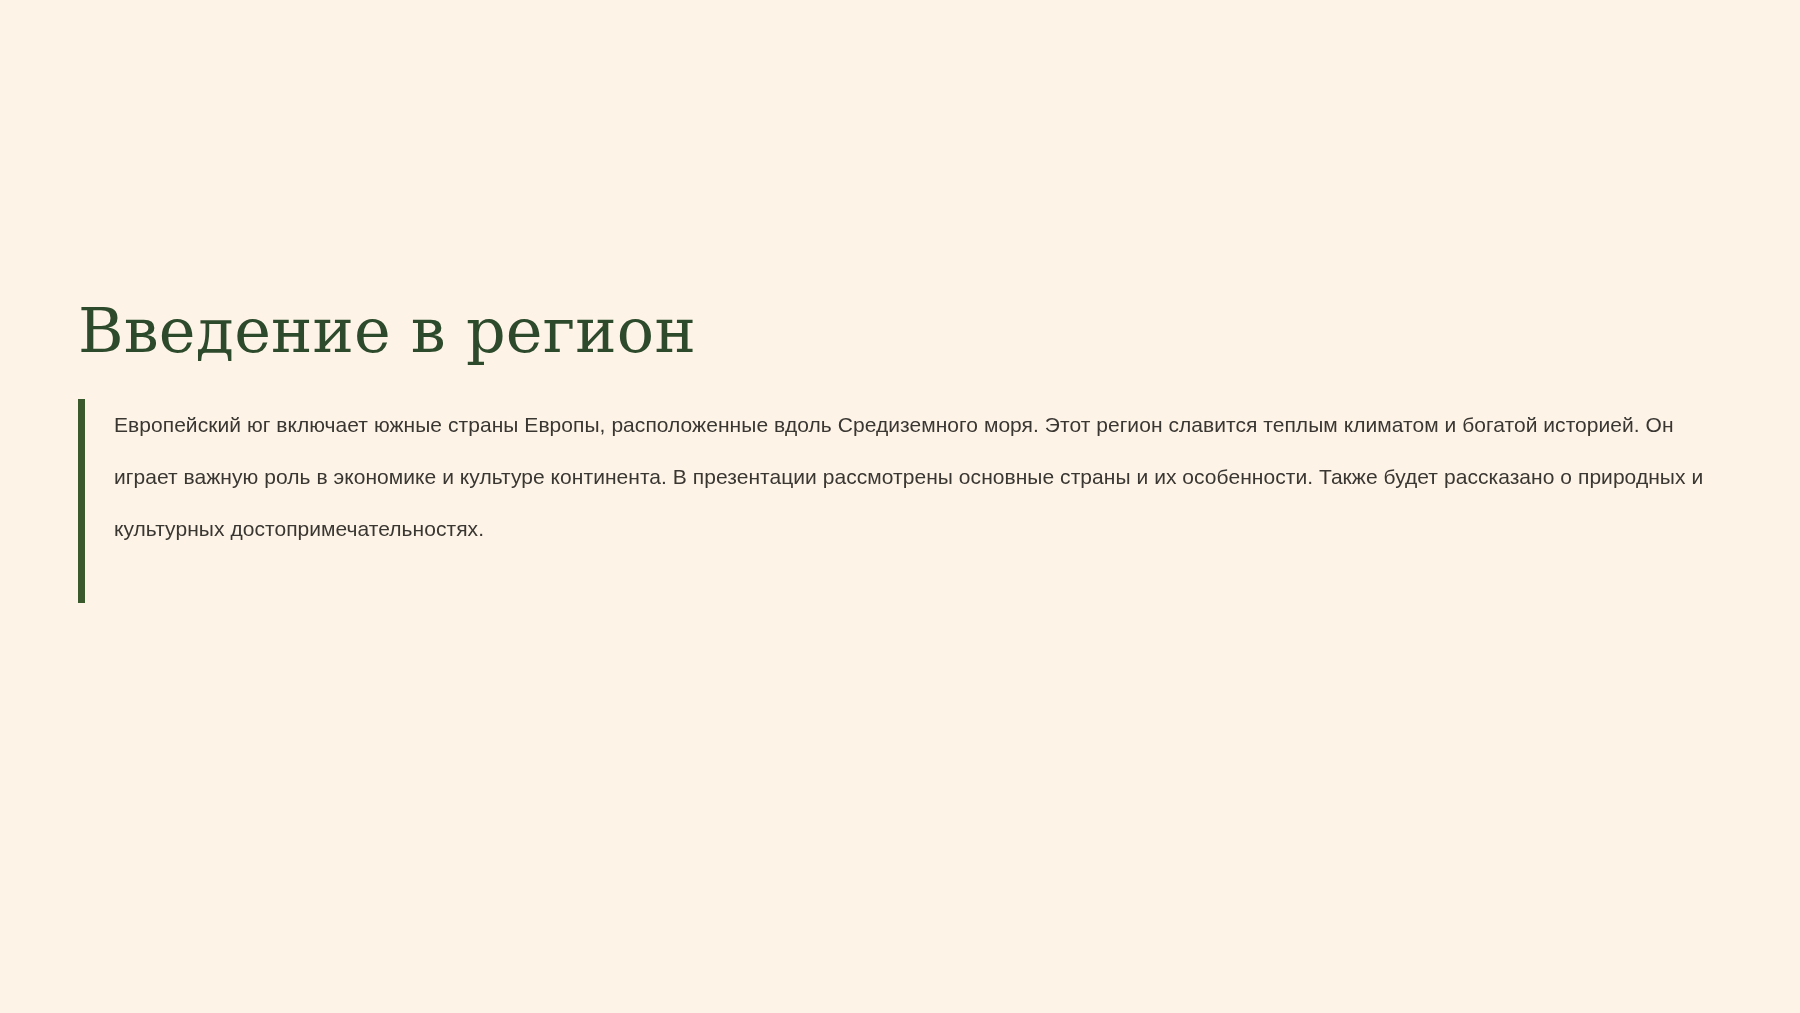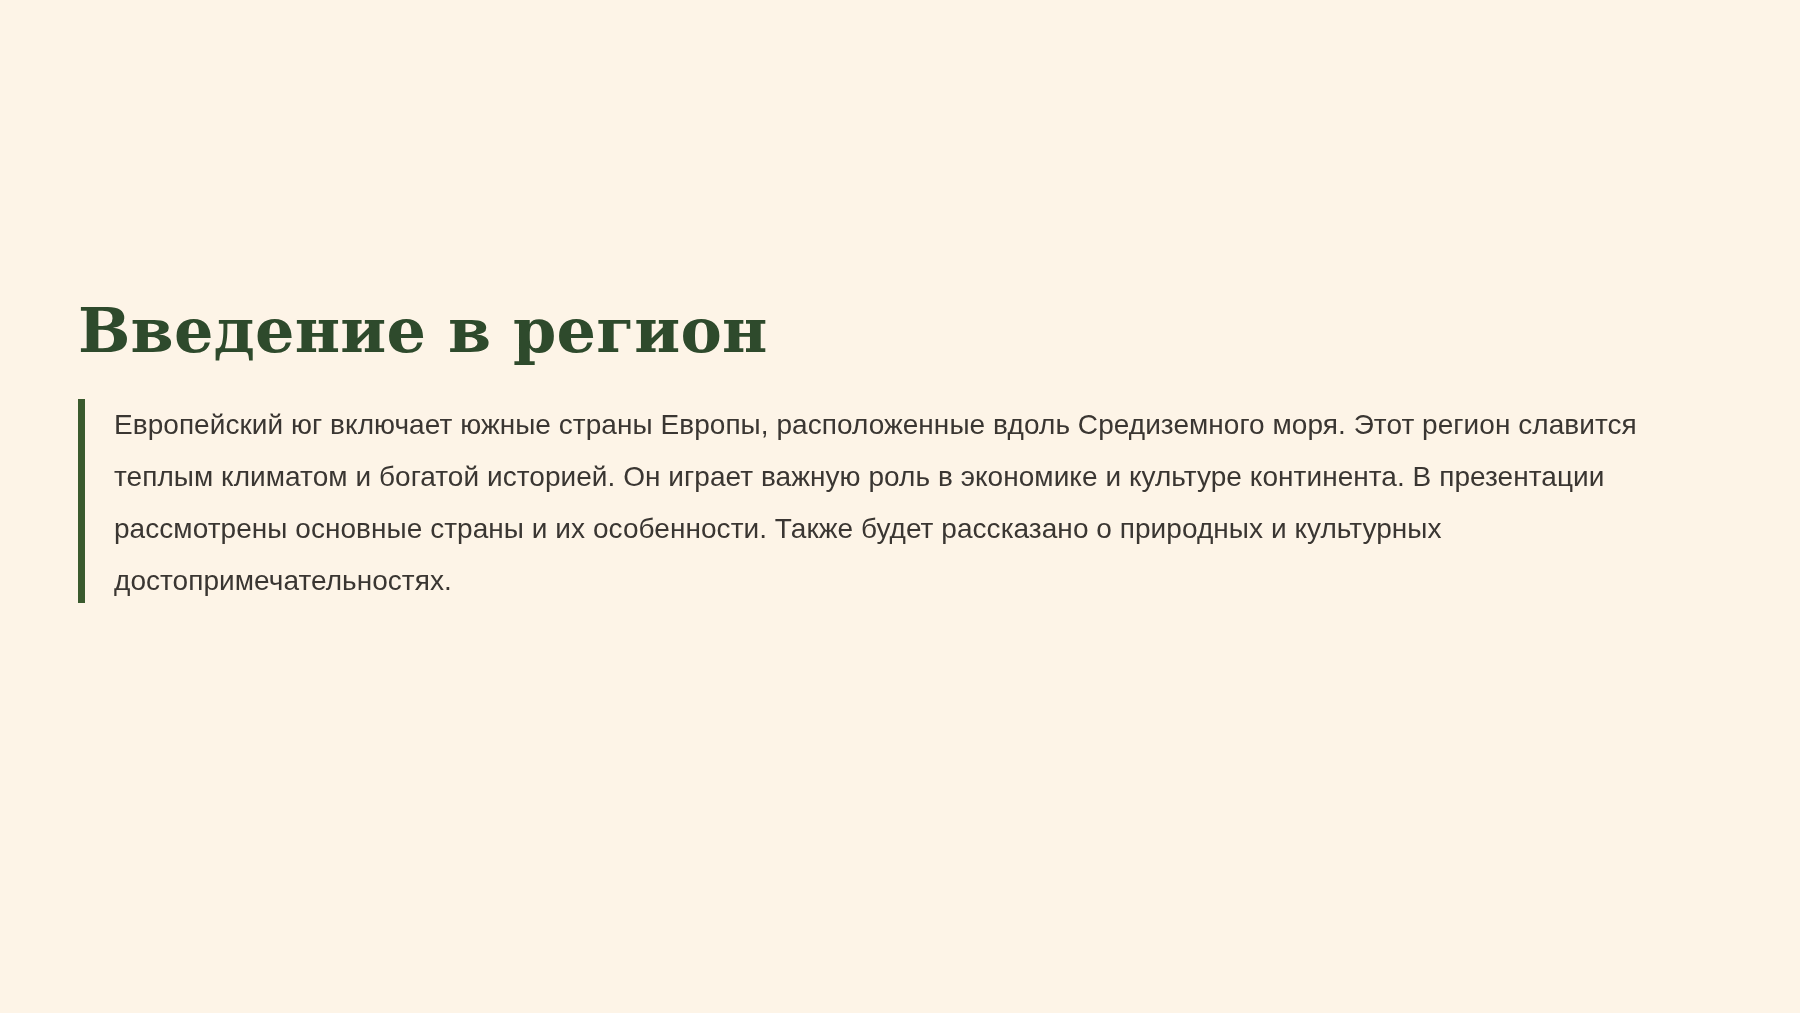--- a/index.html
+++ b/index.html
@@ -21,21 +21,21 @@
   }
   .content-block {
     position: absolute;
     left: 78px;
     top: 296px;
     width: 1660px;
   }
   .slide-title {
     font-family: "DejaVu Serif", "Liberation Serif", serif;
     font-size: 62px;
-    font-weight: 700;
+    font-weight: 400;
     line-height: 1.12;
     color: #2E4A2C;
     letter-spacing: 0.2px;
     margin: 0;
     padding: 0;
     white-space: nowrap;
   }
   .body-wrap {
     position: relative;
     margin-top: 34px;
@@ -46,21 +46,21 @@
     left: 0;
     top: 0;
     width: 7px;
     height: 204px;
     background: #3A5A2E;
   }
   .body-text {
     margin: 0;
     padding: 0;
     font-family: "Liberation Sans", "DejaVu Sans", sans-serif;
-    font-size: 28px;
+    font-size: 21px;
     font-weight: 400;
     line-height: 52px;
     color: #3A3632;
     width: 1602px;
     text-align: left;
     letter-spacing: 0.05px;
   }
 </style>
 </head>
 <body>

